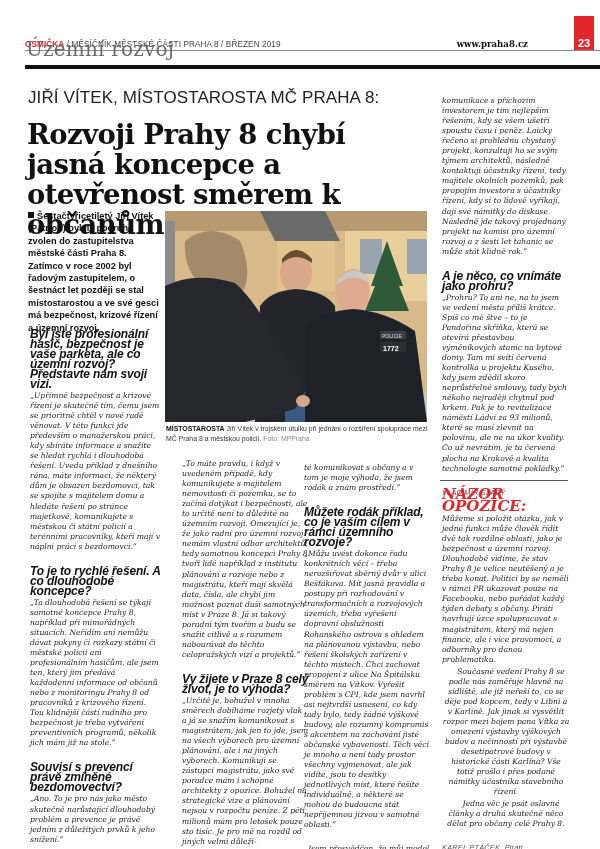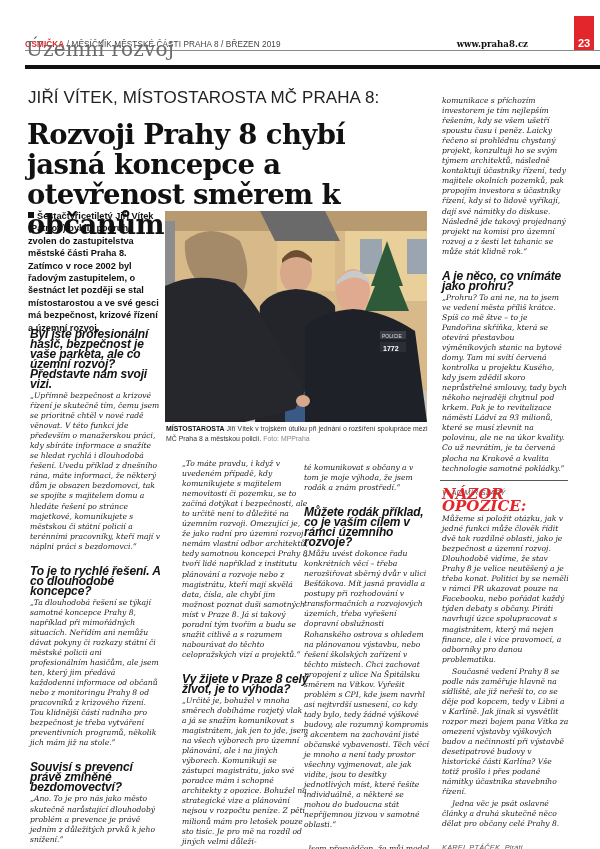--- a/index.html
+++ b/index.html
@@ -27,21 +27,21 @@
   .lead .sq { display: inline-block; width: 6px; height: 6px; background: #111; margin-right: 3px; vertical-align: 1px; }
 
   .photo { position: absolute; left: 165px; top: 211px; width: 262px; height: 211px; overflow: hidden; background: #caa77a; }
   .caption { position: absolute; left: 166px; top: 424px; width: 262px; font-family: "Liberation Sans", sans-serif; font-size: 6.9px; line-height: 9.6px; color: #333; }
   .caption .cap-lead { font-weight: bold; color: #111; }
   .caption .credit { color: #888; }
 
   .author { font-family: "Liberation Sans", sans-serif; font-size: 7.4px; color: #555; letter-spacing: 0.2px; }
   .op-rule { position: absolute; left: 440px; top: 480px; width: 128px; height: 1px; background: #555; }
   .op-title { font-family: "DejaVu Serif", serif; font-weight: bold; color: #e3262b; font-size: 15px; line-height: 12px; }
-  .indent { text-indent: 10px; }
+  .indent { text-indent: 10px; text-align: center; }
 </style>
 </head>
 <body>
 
 <div class="page-header">
   <div class="header-left"><span class="brand">OSMIČKA</span><span> / MĚSÍČNÍK MĚSTSKÉ ČÁSTI PRAHA 8 / BŘEZEN 2019</span></div>
   <div class="header-url">www.praha8.cz</div>
   <div class="page-num">23</div>
   <div class="header-rule"></div>
 </div>

